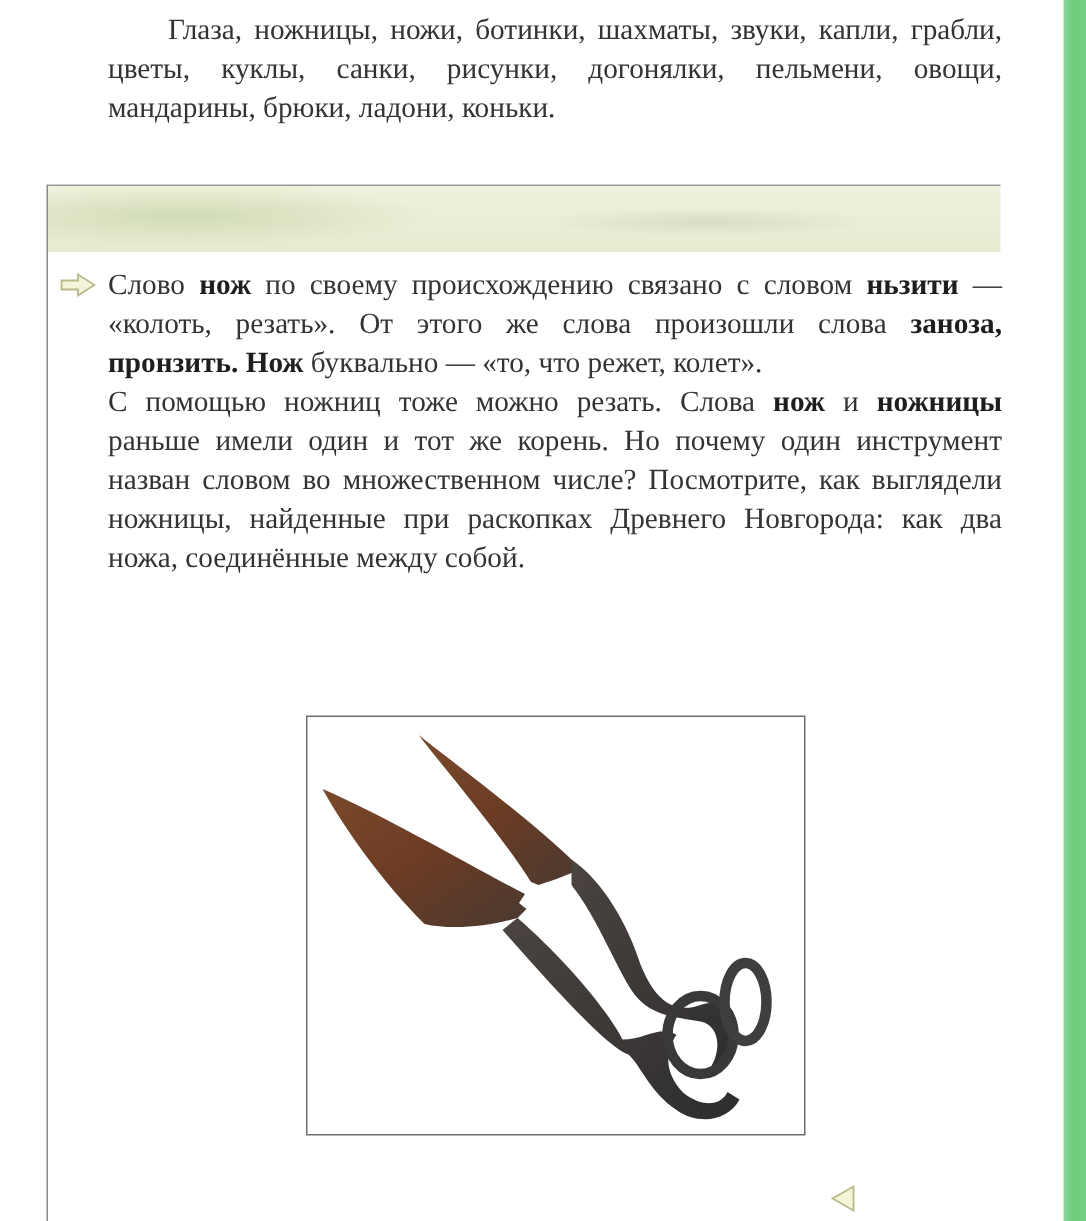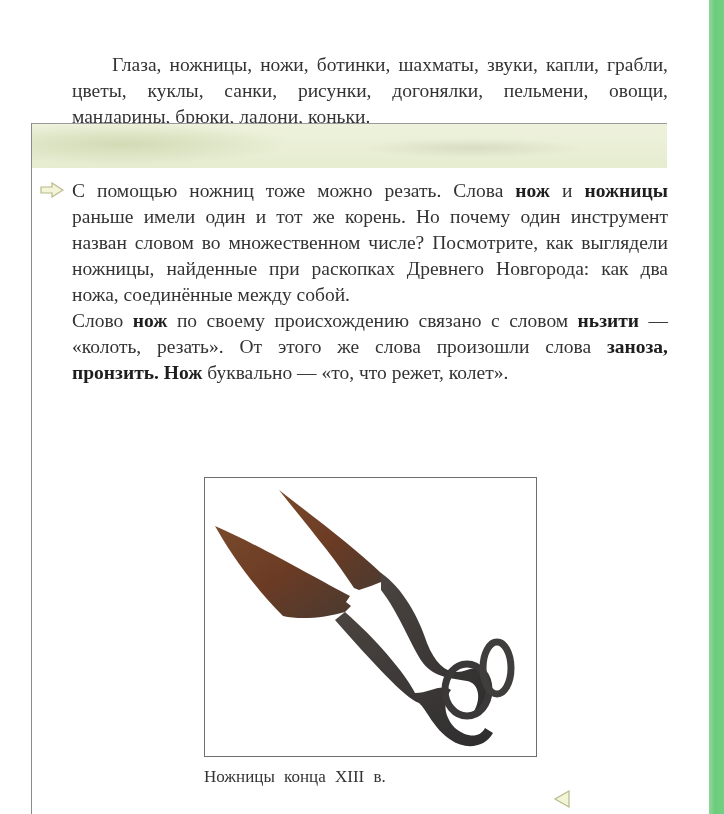--- a/index.html
+++ b/index.html
@@ -11,21 +11,20 @@
     }
     .green-edge {
       position:absolute; left:709px; top:0; width:15px; height:814px;
       background:linear-gradient(90deg,#8fd69a 0%,#6ccd7c 40%,#73cf82 100%);
     }
     .intro {
       position:absolute; left:72px; top:8px; width:596px;
       font-size:19.5px; line-height:26px; text-align:justify;
       font-family:"Liberation Serif","DejaVu Serif",serif;
       color:#333;
-      margin-top:44px;
     }
     .intro p { margin:0; text-indent:40px; text-align-last:left; }
     .box {
       position:absolute; left:31px; top:123px; width:635px; height:691px;
       border-left:1px solid #8a8a8a;
     }
     .box-header {
       position:absolute; left:0; top:0; width:635px; height:44px;
       border-top:1px solid #9a9a9a;
       background:
@@ -77,22 +76,22 @@
 
 <div class="box">
   <div class="box-header">
   </div>
 
   <svg class="arrow-icon" viewBox="0 0 24 16">
     <path d="M1 5 H12 V1 L23 8 L12 15 V11 H1 Z" fill="#f3f5d8" stroke="#b9b98a" stroke-width="1.2"></path>
   </svg>
 
   <div class="body-text">
+    <p><span>Слово </span><b>нож</b><span> по своему происхождению связано с словом </span><b>ньзити</b><span> — «колоть, резать». От этого же слова произошли слова </span><b>заноза, пронзить.</b><span> </span><b>Нож</b><span> буквально — «то, что режет, колет».</span></p>
     <p><span>С помощью ножниц тоже можно резать. Слова </span><b>нож</b><span> и </span><b>ножницы</b><span> раньше имели один и тот же корень. Но почему один инструмент назван словом во множественном числе? Посмотрите, как выглядели ножницы, найденные при раскопках Древнего Новгорода: как два ножа, соединённые между собой.</span></p>
-    <p><span>Слово </span><b>нож</b><span> по своему происхождению связано с словом </span><b>ньзити</b><span> — «колоть, резать». От этого же слова произошли слова </span><b>заноза, пронзить.</b><span> </span><b>Нож</b><span> буквально — «то, что режет, колет».</span></p>
   </div>
 </div>
 
 <div class="figure">
   <svg width="331" height="278" viewBox="0 0 331 278">
     <defs>
       <linearGradient id="rust1" x1="0" y1="0" x2="1" y2="1">
         <stop offset="0" stop-color="#7a4a2c"></stop>
         <stop offset="0.5" stop-color="#6b3b24"></stop>
         <stop offset="1" stop-color="#4a3a30"></stop>
@@ -110,18 +109,17 @@
     <path d="M10 48 C50 65 110 100 145 118 L141 124 L146 128 L140 134 C120 140 95 142 78 138 C50 110 25 75 10 48 Z" fill="url(#rust1)"></path>
 
     <path d="M140 134 C170 160 200 195 210 215 C225 215 236 205 246 212 C240 220 236 235 250 250 C262 260 275 260 280 250 L288 255 C280 270 260 272 246 262 C228 250 222 232 214 225 C200 220 168 185 130 142 Z" fill="url(#iron)"></path>
 
     <ellipse cx="262" cy="212" rx="22" ry="26" fill="none" stroke="#3a3839" stroke-width="7"></ellipse>
     <ellipse cx="292" cy="190" rx="14" ry="26" fill="none" stroke="#403d3d" stroke-width="7"></ellipse>
   </svg>
 </div>
 
 <div class="caption">
-  <div>Ножницы конца XIII в.</div>
 </div>
 
 <svg class="back-icon" viewBox="0 0 18 20">
   <path d="M16 2 L2 10 L16 18 Z" fill="#f3f5d8" stroke="#b9b98a" stroke-width="1.2"></path>
 </svg>
 
 </body></html>

